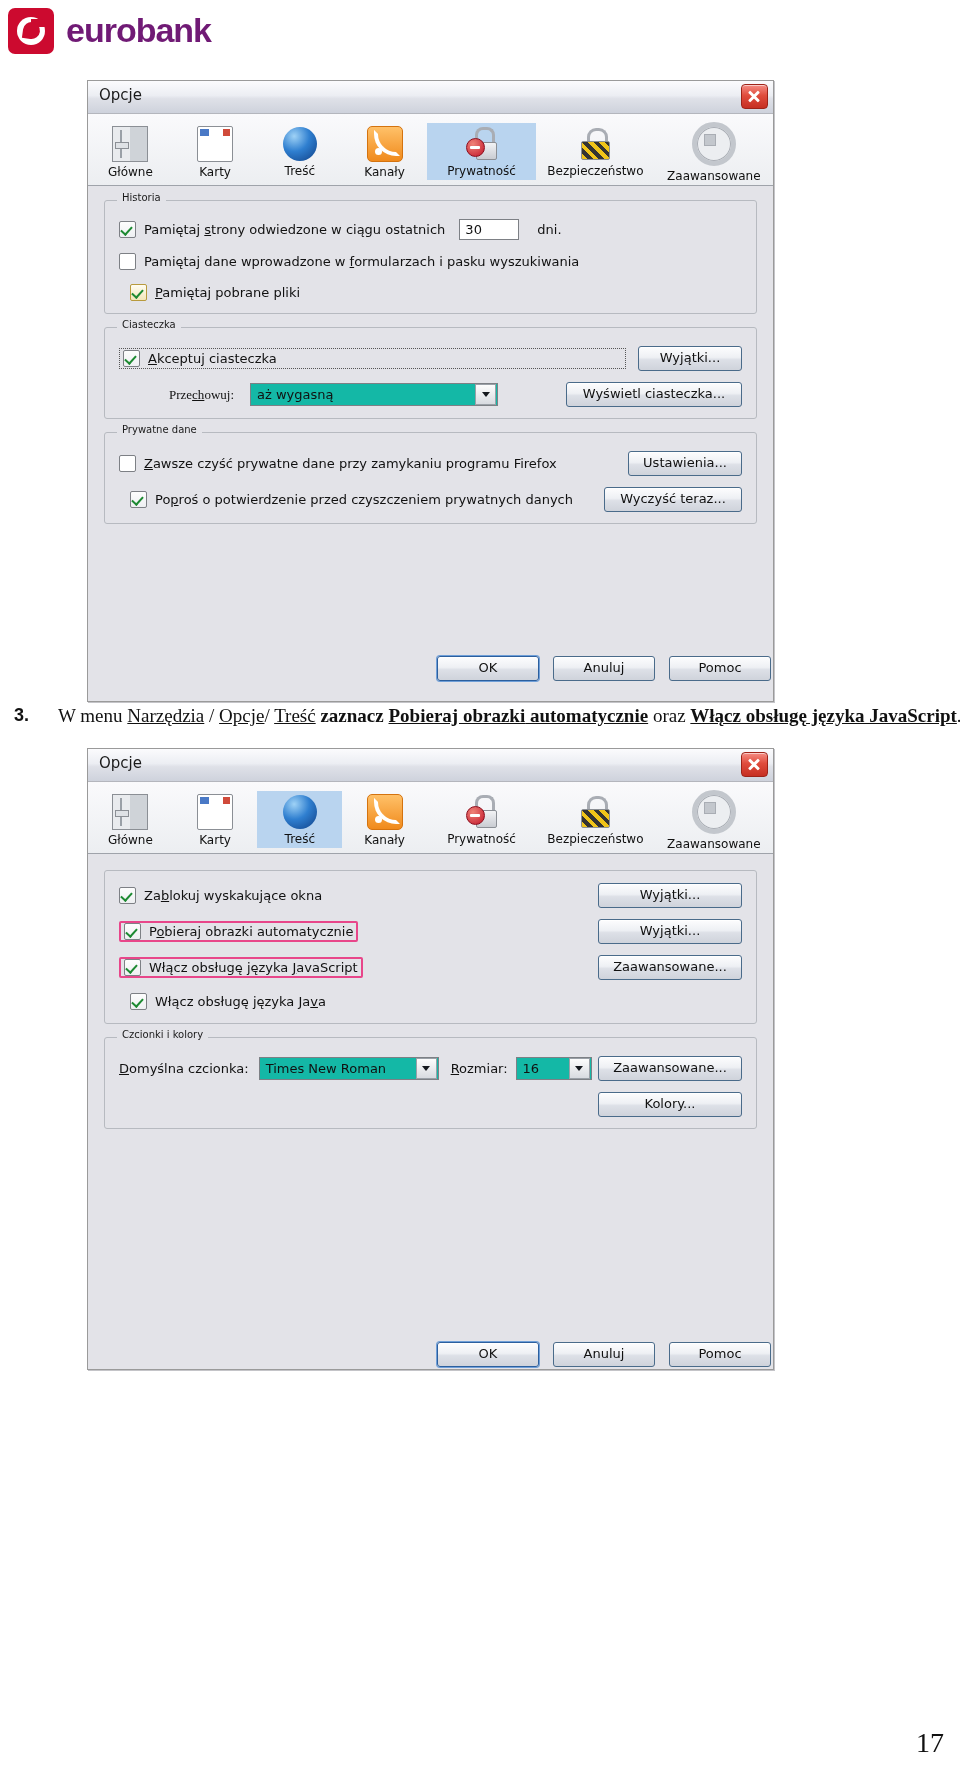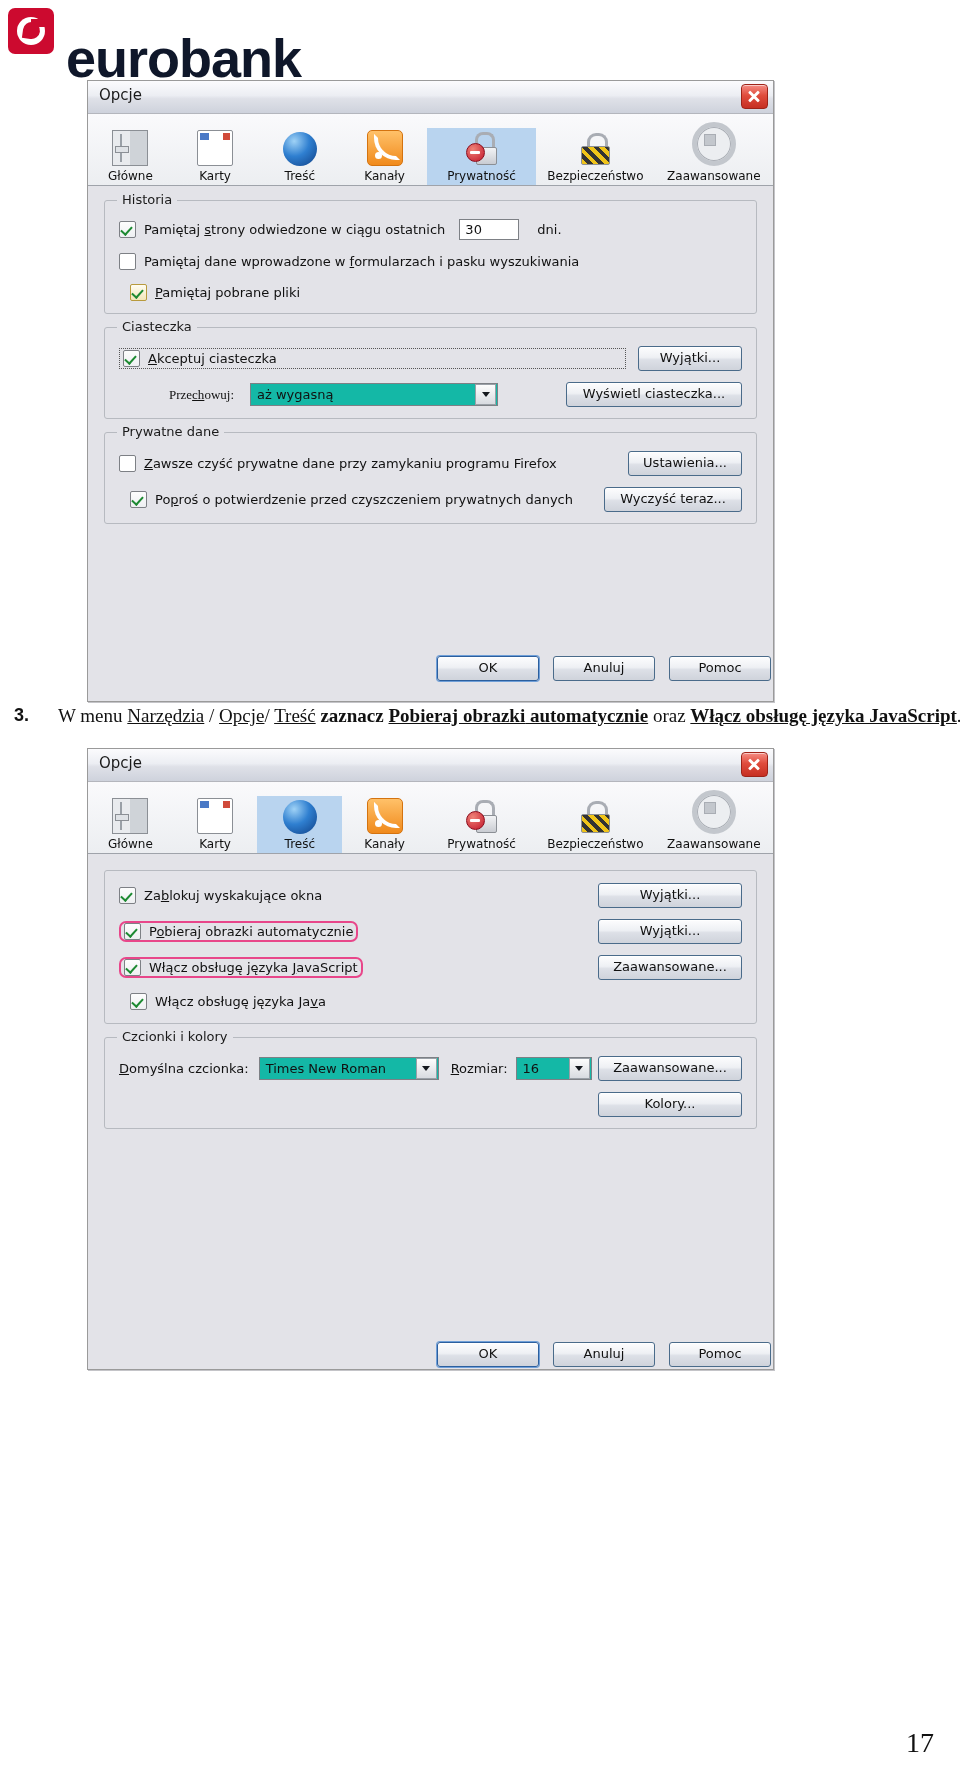--- a/index.html
+++ b/index.html
@@ -4,36 +4,36 @@
 <style>
   html,body{margin:0;padding:0;background:#fff;}
   body{width:960px;height:1765px;position:relative;font-family:"Liberation Sans",sans-serif;}
 
   
   .logo-bar{position:absolute;left:0;top:0;width:960px;height:64px;}
   .logo-mark{position:absolute;left:8px;top:8px;width:46px;height:46px;background:#cc0a2f;border-radius:7px;}
   .logo-mark .ring{position:absolute;left:9px;top:9px;width:28px;height:28px;border-radius:50%;background:#fff;}
   .logo-mark .ring:after{content:"";position:absolute;left:6px;top:5px;width:17px;height:17px;border-radius:50% 50% 50% 0;background:#cc0a2f;transform:rotate(8deg);}
   .logo-mark .notch{position:absolute;left:23px;top:11px;width:14px;height:8px;background:#cc0a2f;border-radius:0 4px 0 0;}
-  .logo-text{position:absolute;left:66px;top:4px;font-size:54px;line-height:52px;font-weight:bold;color:#0f172a;letter-spacing:-1px;margin-top:28px;}
+  .logo-text{position:absolute;left:66px;top:4px;font-size:34px;line-height:52px;font-weight:bold;color:#701a75;letter-spacing:-1px;}
 
   
   .dlg{position:absolute;border:1px solid #9a9a9a;background:#e3e3e8;box-shadow:1px 1px 0 #c4c4c8;}
   .dlg .titlebar{height:32px;background:linear-gradient(to bottom,#fbfbfd 0%,#eceef3 45%,#dfe1e8 55%,#ced2dc 100%);
       border-bottom:1px solid #b4b6bd;position:relative;}
   .dlg .titlebar .title{position:absolute;left:11px;top:5px;font-size:15px;color:#1a1a1a;font-family:"DejaVu Sans",sans-serif;}
   .dlg .closebtn{position:absolute;right:5px;top:3px;width:25px;height:23px;border-radius:4px;
       background:linear-gradient(to bottom,#f58d84 0%,#e04c3d 45%,#c62f22 100%);
       border:1px solid #9e2318;box-shadow:inset 0 1px 0 rgba(255,255,255,.55);}
   .dlg .closebtn:before,.dlg .closebtn:after{content:"";position:absolute;left:5px;top:10px;width:14px;height:3px;background:#fff;border-radius:1px;}
   .dlg .closebtn:before{transform:rotate(45deg);}
   .dlg .closebtn:after{transform:rotate(-45deg);}
 
   .toolbar{height:68px;background:linear-gradient(to bottom,#fafafc,#eceef1);
-      border-bottom:1px solid #9fa3aa;display:flex;align-items:flex-end;padding-top:3px;}
+      border-bottom:1px solid #9fa3aa;display:flex;align-items:center;padding-top:3px;}
   .tb-item{width:93px;text-align:center;padding-top:4px;padding-bottom:2px;position:relative;}
   .tb-item.selected{background:#b9d4ef;}
   .tb-ico{width:34px;height:34px;margin:0 auto 3px auto;position:relative;}
   .tb-label{font-size:12px;color:#111;font-family:"DejaVu Sans",sans-serif;white-space:nowrap;}
   .tb-item.wide{width:120px;}
   .tb-item.wider{width:130px;}
 
   
   .ico-main{border:1px solid #8b8f95;background:linear-gradient(to right,#e9ebee 0 50%,#cfd3d8 50% 100%);}
   .ico-main:before{content:"";position:absolute;left:7px;top:3px;width:2px;height:28px;background:#9aa0a7;}
@@ -53,21 +53,21 @@
   .ico-sec .body{position:absolute;left:3px;bottom:1px;width:27px;height:17px;
       background:repeating-linear-gradient(45deg,#f0c419 0 4px,#333 4px 8px);border:1px solid #8b8f95;border-radius:2px;}
   .ico-sec .shackle{position:absolute;left:9px;top:1px;width:15px;height:15px;border:3px solid #a9adb4;border-bottom:none;border-radius:9px 9px 0 0;}
   .ico-gear{border-radius:50%;border:5px solid #c3c7cd;background:#eceef1;box-shadow:0 0 0 1px #a9adb4 inset;}
   .ico-gear:after{content:"";position:absolute;left:7px;top:7px;width:10px;height:10px;background:#c3c7cd;border:1px solid #a9adb4;}
 
   .dlg-body{position:relative;padding:12px 14px;}
 
   
   .gb{position:relative;border:1px solid #b7bac0;border-radius:3px;margin-bottom:13px;background:#e3e3e8;}
-  .gb>.gb-title{position:absolute;top:-9px;left:12px;background:#e3e3e8;padding:0 5px;font-size:13px;color:#1a1a1a;font-family:"DejaVu Sans",sans-serif;}
+  .gb>.gb-title{position:absolute;top:-9px;left:12px;background:#e3e3e8;padding:0 5px;font-size:10px;color:#1a1a1a;font-family:"DejaVu Sans",sans-serif;}
   .gb-inner{padding:18px 14px 11px 14px;}
   .gb.notitle .gb-inner{padding-top:12px;}
 
   .row{display:flex;align-items:center;margin-bottom:11px;min-height:20px;}
   .row:last-child{margin-bottom:0;padding-left:11px;}
 
   .cb{width:15px;height:15px;border:1px solid #7d8085;background:#fff;border-radius:2px;margin-right:8px;flex:none;position:relative;}
   .cb.checked{background:linear-gradient(to bottom,#fdfdfd,#eef0f2);}
   .cb.checked:after{content:"";position:absolute;left:3px;top:2px;width:5px;height:9px;border:solid #1d8a32;border-width:0 2.5px 2.5px 0;transform:rotate(42deg);}
   .cb.gold{border-color:#b89a3d;background:linear-gradient(to bottom,#fffdf2,#f3e6b8);}
@@ -83,31 +83,31 @@
   .combo .arrow{width:19px;height:19px;margin:0 1px 0 0;background:linear-gradient(to bottom,#fdfdfd,#d8dbe0);
       border:1px solid #9aa0a7;display:flex;align-items:center;justify-content:center;flex:none;}
   .combo .arrow i{display:block;width:0;height:0;border-left:4px solid transparent;border-right:4px solid transparent;border-top:5px solid #14181d;}
 
   .btn{border:1px solid #4a6b8a;border-radius:3px;background:linear-gradient(to bottom,#fdfdfe 0%,#eef0f4 45%,#dde0e7 55%,#cfd3db 100%);
       font-size:13px;font-family:"DejaVu Sans",sans-serif;color:#111;height:23px;line-height:21px;text-align:center;
       box-shadow:inset 0 1px 0 #fff;white-space:nowrap;padding:0 6px;}
   .btn.default{border-color:#2c5f9e;box-shadow:inset 0 1px 0 #fff,0 0 0 1px #6f9fd8;}
 
   .dot-focus{border:1px dotted #555;padding:1px 3px;display:flex;align-items:center;}
-  .pink-focus{border:2px solid #e8468a;border-radius:7px;padding:0px 3px;display:flex;align-items:center;}
+  .pink-focus{border:2px solid #e8468a;border-radius:2px;padding:0px 3px;display:flex;align-items:center;}
 
   .footer-btns{position:absolute;display:flex;gap:14px;}
 
   
   .instr{position:absolute;font-family:"Liberation Serif",serif;font-size:19px;color:#111;line-height:27px;}
   .instr .num{position:absolute;left:0;top:0;font-family:"Liberation Sans",sans-serif;font-weight:bold;font-size:18px;}
   .instr b{font-weight:bold;}
   .instr u{text-decoration:underline;}
 
-  .pageno{position:absolute;right:26px;bottom:6px;font-family:"Liberation Serif",serif;font-size:28px;color:#111;}
+  .pageno{position:absolute;right:16px;bottom:6px;font-family:"Liberation Serif",serif;font-size:28px;color:#111;}
 </style>
 </head>
 <body>
 
 <div class="logo-bar">
   <div class="logo-mark">
     <div class="ring"></div>
       <div class="notch"></div>
   </div>
   <div class="logo-text">eurobank</div>

